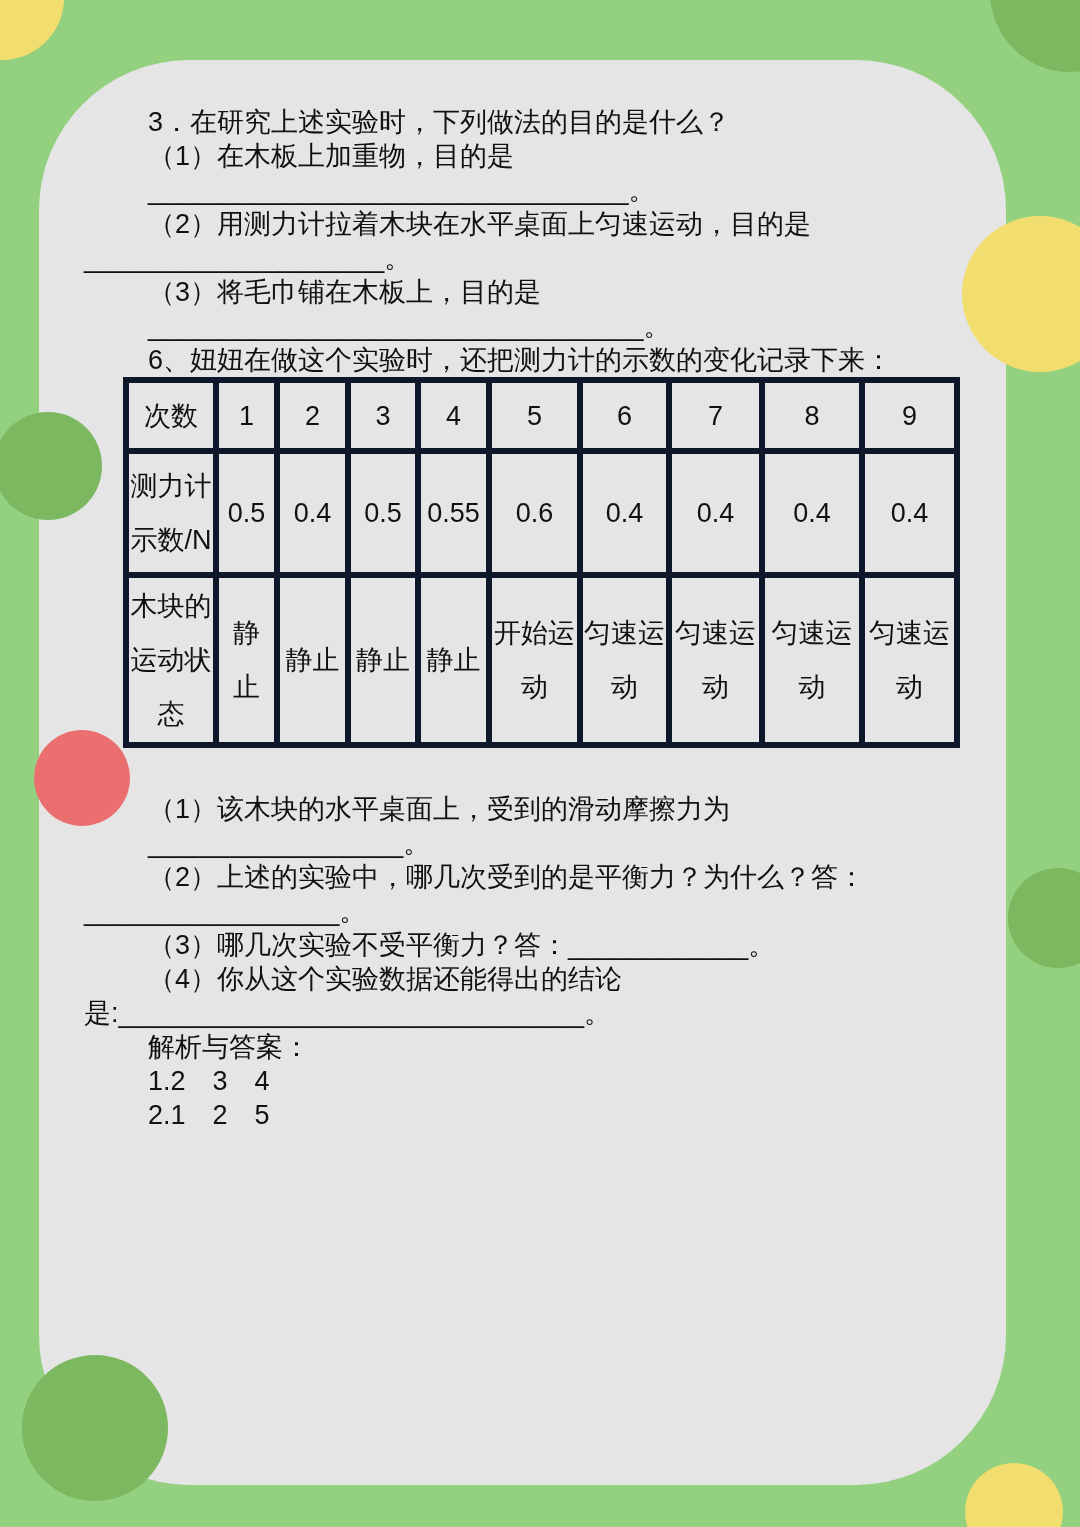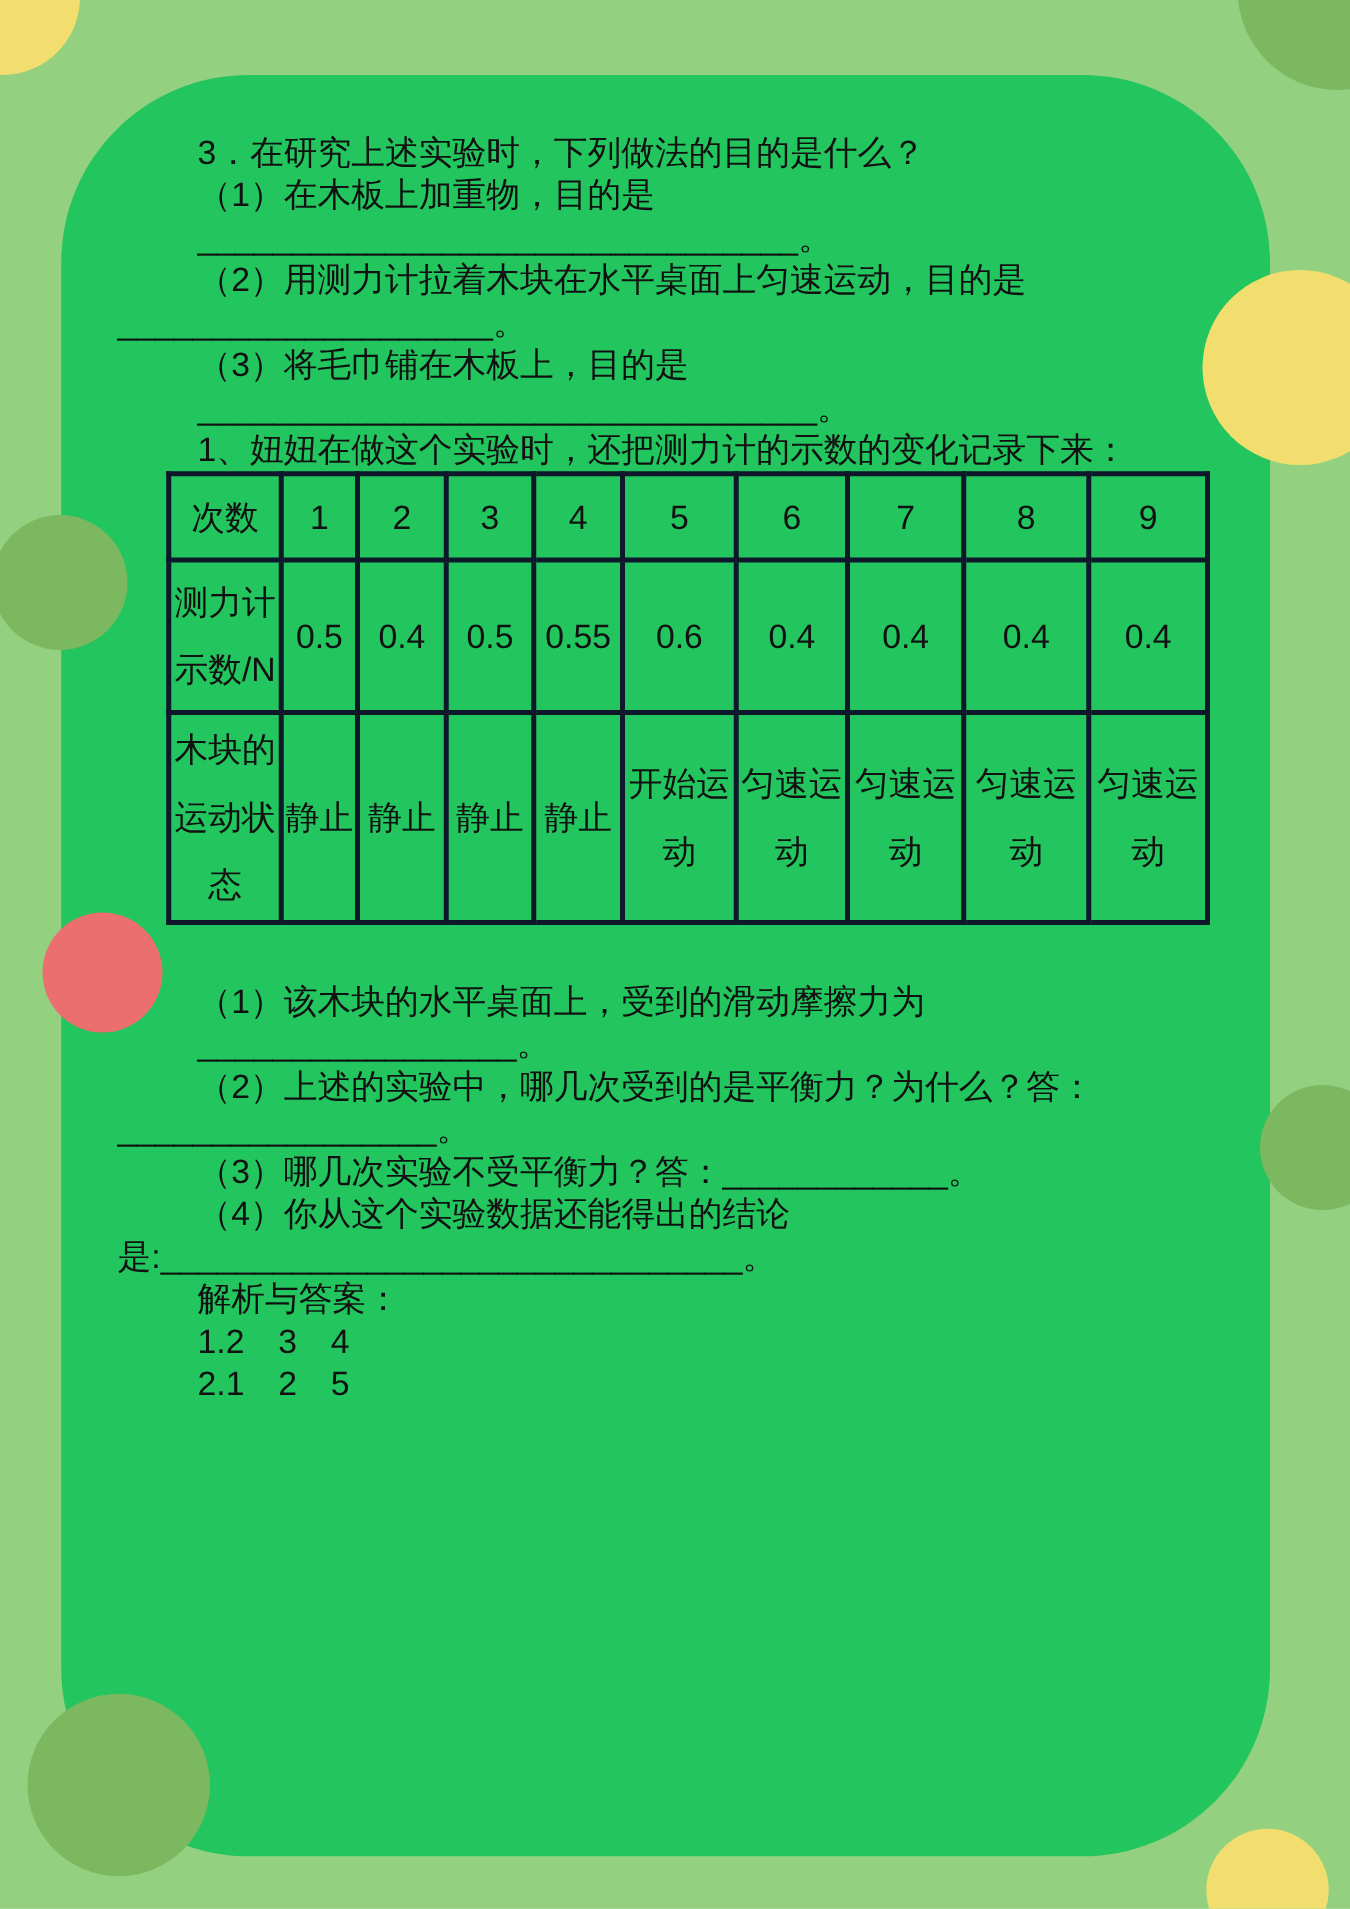--- a/index.html
+++ b/index.html
@@ -6,22 +6,22 @@
   body{
     width:1080px;height:1527px;
     font-family:"Liberation Sans","DejaVu Sans",sans-serif;
     color:#111;
   }
   .stage{
     position:relative;width:1080px;height:1527px;
     background:#93D07F;overflow:hidden;
   }
   .card{
-    position:absolute;left:49px;top:60px;width:967px;height:1425px;
-    background:#22c55e;border-radius:150px;
+    position:absolute;left:39px;top:60px;width:967px;height:1425px;
+    background:#e5e5e5;border-radius:150px;
   }
   .circle{position:absolute;border-radius:50%;}
   .c-top-left-yellow {left:-60px;top:-64px;width:124px;height:124px;background:#F1DE6E;}
   .c-top-right-green {left:990px;top:-88px;width:160px;height:160px;background:#7BB860;}
   .c-right-yellow    {left:962px;top:216px;width:156px;height:156px;background:#F1DE6E;}
   .c-left-green      {left:-6px;top:412px;width:108px;height:108px;background:#7BB860;}
   .c-left-red        {left:34px;top:730px;width:96px;height:96px;background:#EB6F6F;}
   .c-right-green     {left:1008px;top:868px;width:100px;height:100px;background:#7BB860;}
   .c-bottom-left-green{left:22px;top:1355px;width:146px;height:146px;background:#7BB860;}
   .c-bottom-right-yellow{left:965px;top:1463px;width:98px;height:98px;background:#F1DE6E;}
@@ -48,21 +48,21 @@
   .l14{margin-bottom:24px;}
   .l15{margin-bottom:21px;}
   .bold{font-weight:normal;}
 
   table.data{
     border-collapse:collapse;
     margin:0 0 44px 39px;
     table-layout:fixed;
   }
   table.data td{
-    border:4px solid #0f172a;
+    border:6px solid #0f172a;
     text-align:center;vertical-align:middle;
     font-size:27px;padding:0 1px;
     word-break:break-all;
   }
   tr.r-times td{height:65px;}
   tr.r-force td{height:118px;line-height:54px;}
   tr.r-state td{height:164px;line-height:54px;}
   col.c-label{width:90px;}
   col.c1{width:61px;} col.c2{width:71px;} col.c3{width:70px;}
   col.c4{width:71px;} col.c5{width:91px;} col.c6{width:89px;}
@@ -73,21 +73,21 @@
 
 <div class="stage">
   <div class="card">
     <div class="content">
 
       <p class="ind l1">3．在研究上述实验时，下列做法的目的是什么？</p>
       <p class="ind l2">（1）在木板上加重物，目的是________________________________。</p>
       <p class="ind l3">（2）用测力计拉着木块在水平桌面上匀速运动，目的是</p>
       <p class="l4">____________________。</p>
       <p class="ind l5">（3）将毛巾铺在木板上，目的是_________________________________。</p>
-      <p class="ind l6">1、妞妞在做这个实验时，还把测力计的示数的变化记录下来：</p>
+      <p class="ind l6">6、妞妞在做这个实验时，还把测力计的示数的变化记录下来：</p>
 
       <table class="data">
         <colgroup>
           <col class="c-label">
             <col class="c1">
             <col class="c2">
             <col class="c3">
             <col class="c4">
           <col class="c5">
             <col class="c6">

